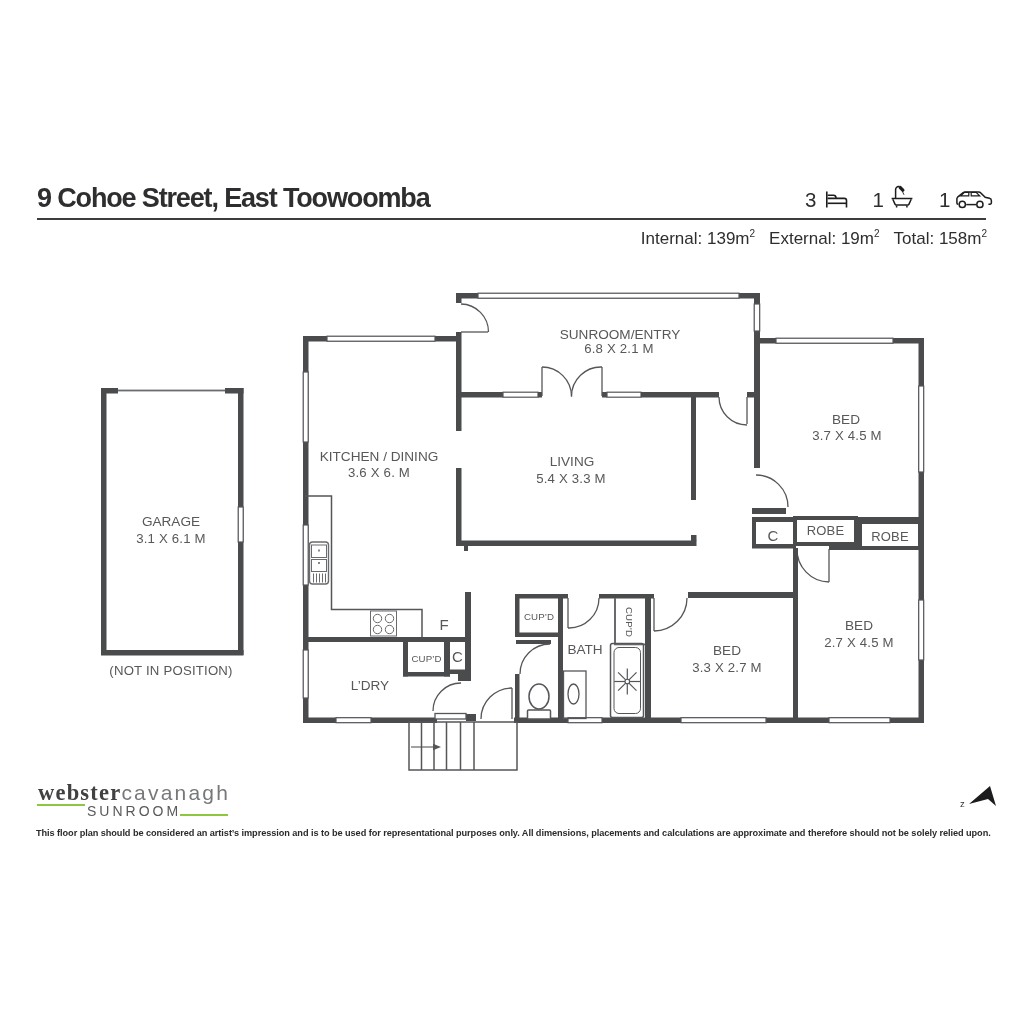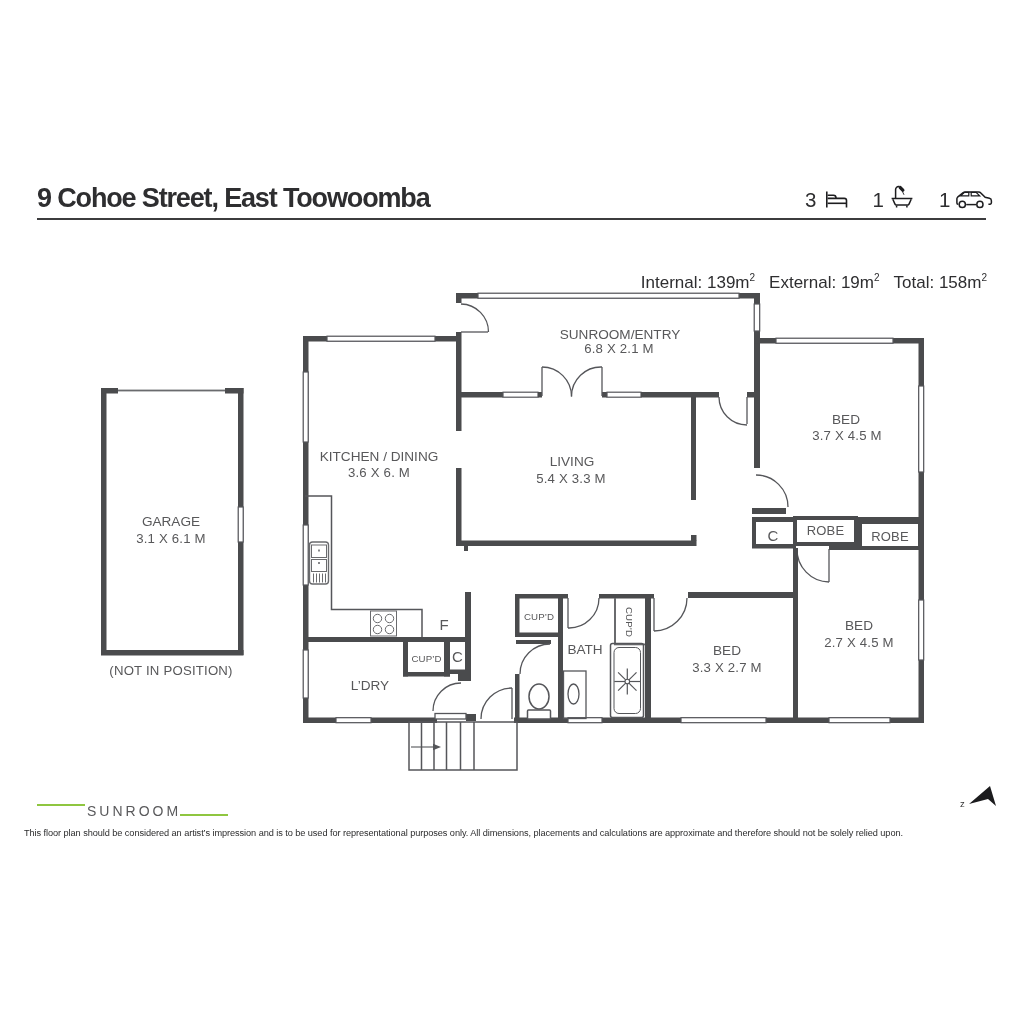--- a/index.html
+++ b/index.html
@@ -1,20 +1,20 @@
 <!DOCTYPE html>
 <html><head>
 <meta charset="utf-8">
 <style>
   html,body{margin:0;padding:0;width:1024px;height:1024px;background:#ffffff;
     font-family:"Liberation Sans", sans-serif;}
   .abs{position:absolute;}
   #title{left:37px;top:183px;font-size:27px;font-weight:700;color:#2e2e30;letter-spacing:-1.15px;}
   #rule{left:37px;top:218px;width:949px;height:2px;background:#3c3c3e;}
-  #stats{left:0;top:229px;width:987px;text-align:right;font-size:17px;color:#2e2e30;margin-top:44px;}
+  #stats{left:0;top:229px;width:987px;text-align:right;font-size:17px;color:#2e2e30;}
   #stats sup{font-size:10px;vertical-align:super;line-height:0;}
   .sp{display:inline-block;width:14px;}
 </style>
 </head>
 <body>
 
 <div style="position:relative;width:1024px;height:1024px;">
 
 <div class="abs" id="title">9 Cohoe Street, East Toowoomba</div>
 
@@ -454,26 +454,29 @@
 
 <g>
         <text class="rm" x="585" y="654">BATH</text>
       </g>
 
 <g>
         <text x="444" y="630" font-size="15px" fill="#58585a" text-anchor="middle">F</text>
       </g>
 </svg>
 
+<div class="abs" style="left:38px;top:780px;">
+  <span id="lw" style="font-family:'Liberation Serif',serif;font-weight:700;font-size:22.5px;letter-spacing:1.2px;color:#414043;">webster</span><span id="lc" style="font-size:21px;color:#77787b;letter-spacing:2.2px;">cavanagh</span>
+</div>
 
 <div class="abs" style="left:37px;top:803.5px;width:48px;height:2.4px;background:#8fc640;"></div>
 
 <div class="abs" id="lm" style="left:87px;top:802.5px;font-size:14px;letter-spacing:3px;color:#59595b;">SUNROOM</div>
 
 <div class="abs" style="left:180px;top:813.5px;width:48px;height:2.4px;background:#8fc640;"></div>
 
 <svg class="abs" style="left:950px;top:775px" width="60" height="45" viewBox="0 0 60 45">
   <text x="10" y="32" font-size="9.5" fill="#333">z</text>
   <polygon points="40,11 46,31 38,24 19,29" fill="#1c1c1e"></polygon>
 </svg>
 
-<div class="abs" id="disc" style="left:24px;top:828px;white-space:nowrap;font-size:9.2px;font-weight:400;color:#2b2b2c;letter-spacing:-0.07px;">This floor plan should be considered an artist’s impression and is to be used for representational purposes only. All dimensions, placements and calculations are approximate and therefore should not be solely relied upon.</div>
+<div class="abs" id="disc" style="left:36px;top:828px;white-space:nowrap;font-size:9.2px;font-weight:700;color:#2b2b2c;letter-spacing:-0.07px;">This floor plan should be considered an artist’s impression and is to be used for representational purposes only. All dimensions, placements and calculations are approximate and therefore should not be solely relied upon.</div>
 </div>
 
 </body></html>

